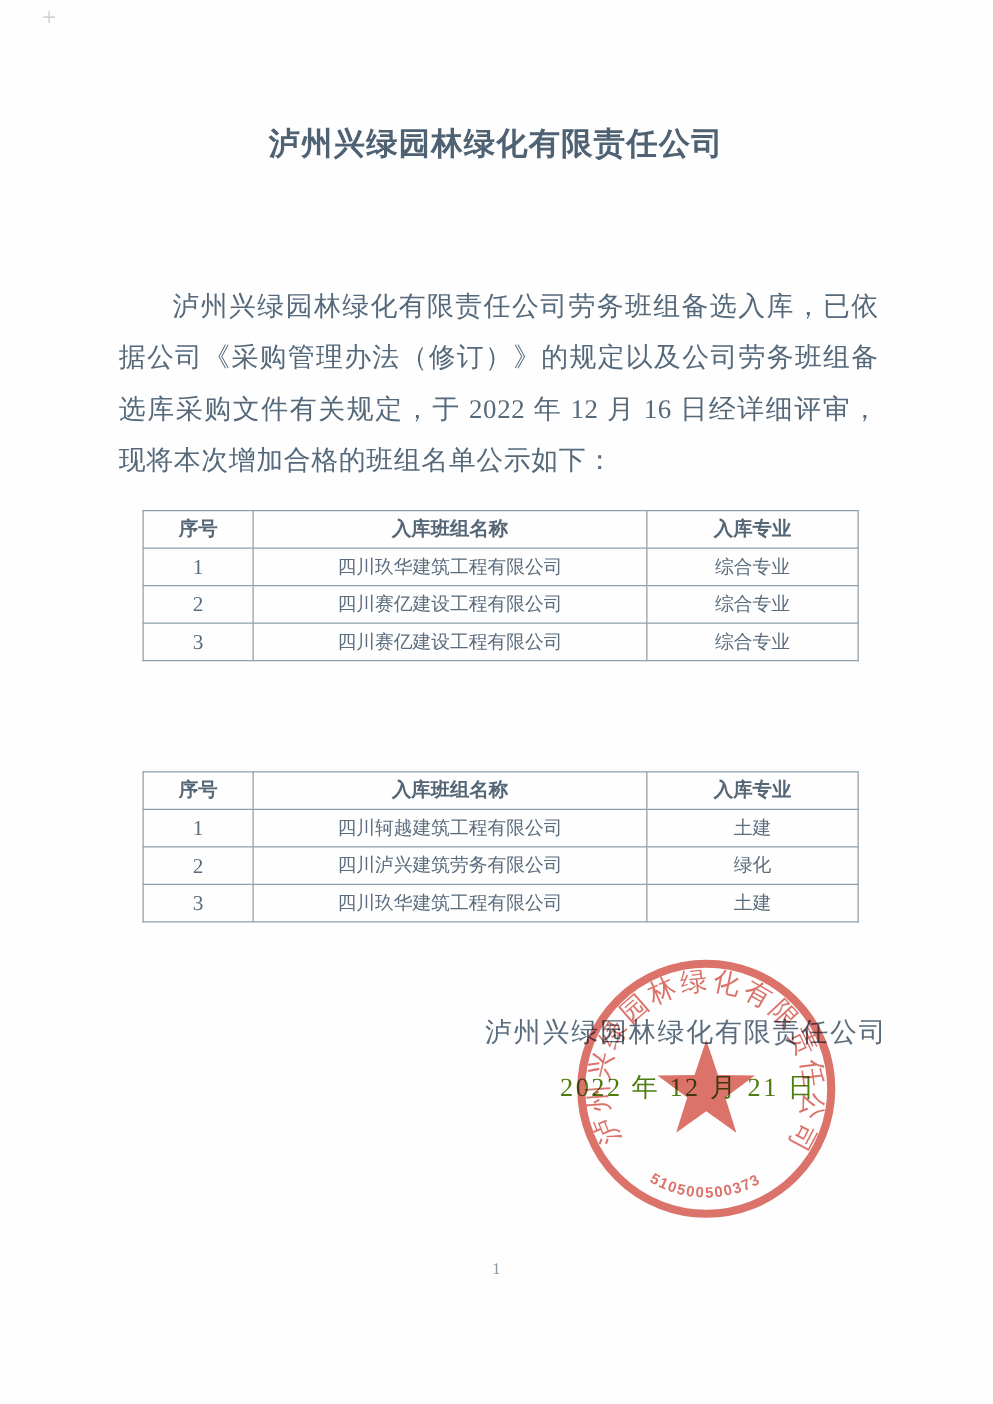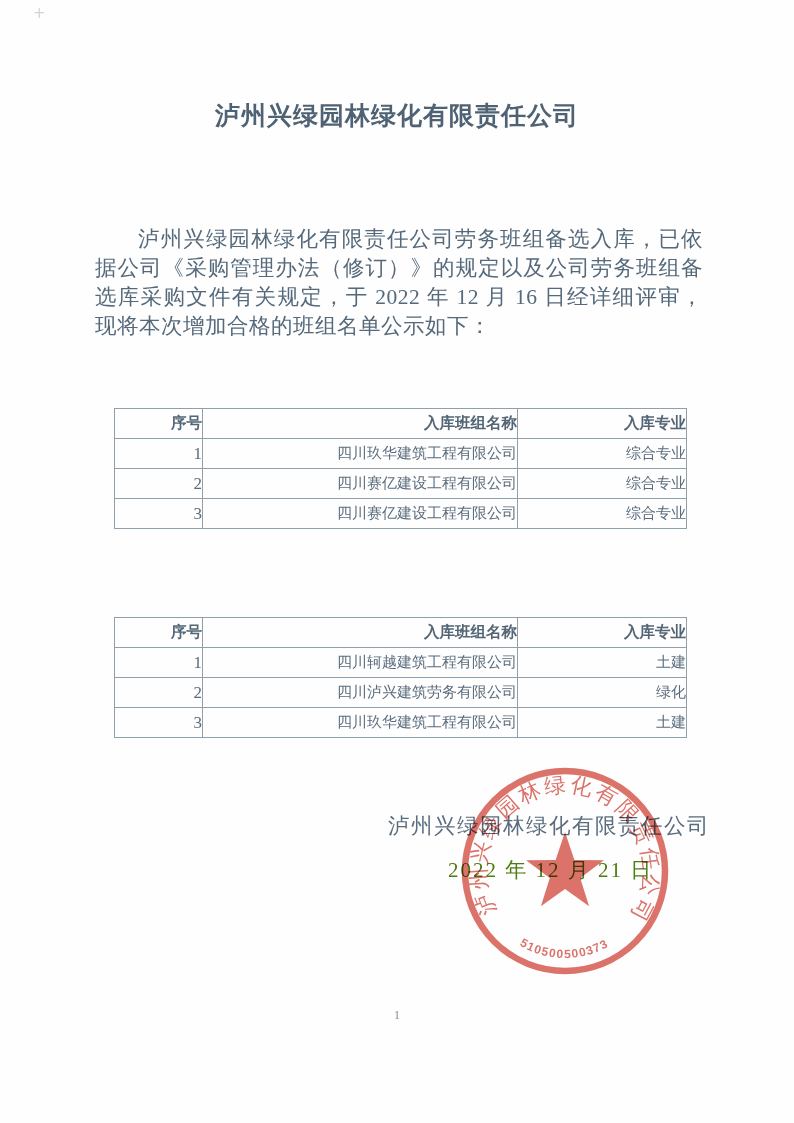--- a/index.html
+++ b/index.html
@@ -14,34 +14,34 @@
     font-family:"DejaVu Sans",sans-serif;
   }
   .doc-title {
     position:absolute; top:95px; left:0; width:100%; text-align:center;
     font-family:"Liberation Sans","DejaVu Sans",sans-serif;
     font-weight:bold; font-size:25px; line-height:41px;
     color:#4f6273; letter-spacing:1px;
   }
   .body-text {
     position:absolute; top:203px; left:95px; width:608px;
-    font-size:21.5px; line-height:29px; text-align:justify;
+    font-size:21.5px; line-height:41px; text-align:justify;
     text-indent:2em; color:#55697b; letter-spacing:0.5px;
   }
   .section-heading {
     position:absolute; left:153px;
     font-family:"Liberation Sans","DejaVu Sans",sans-serif;
     font-weight:bold; font-size:19px; color:#4d5f6f; letter-spacing:0.5px;
   }
   #sec1-heading { top:362px; }
   #sec2-heading { top:570px; }
   table.labor-table {
     position:absolute; left:114px; width:572px;
     border-collapse:collapse; table-layout:fixed;
-    font-size:15px; color:#5a6c7d; text-align:right;
+    font-size:15px; color:#5a6c7d; text-align:center;
   }
   #table1 { top:408px; }
   #table2 { top:617px; }
   .labor-table th, .labor-table td {
     border:1px solid #8fa0ab; height:29px; padding:0;
     vertical-align:middle; overflow:hidden; white-space:nowrap;
   }
   .labor-table th { font-weight:600; font-size:15.5px; color:#54листья: }
   .labor-table th { font-weight:600; font-size:15.5px; color:#546676; }
   .labor-table .col-seq   { width:88px; }

